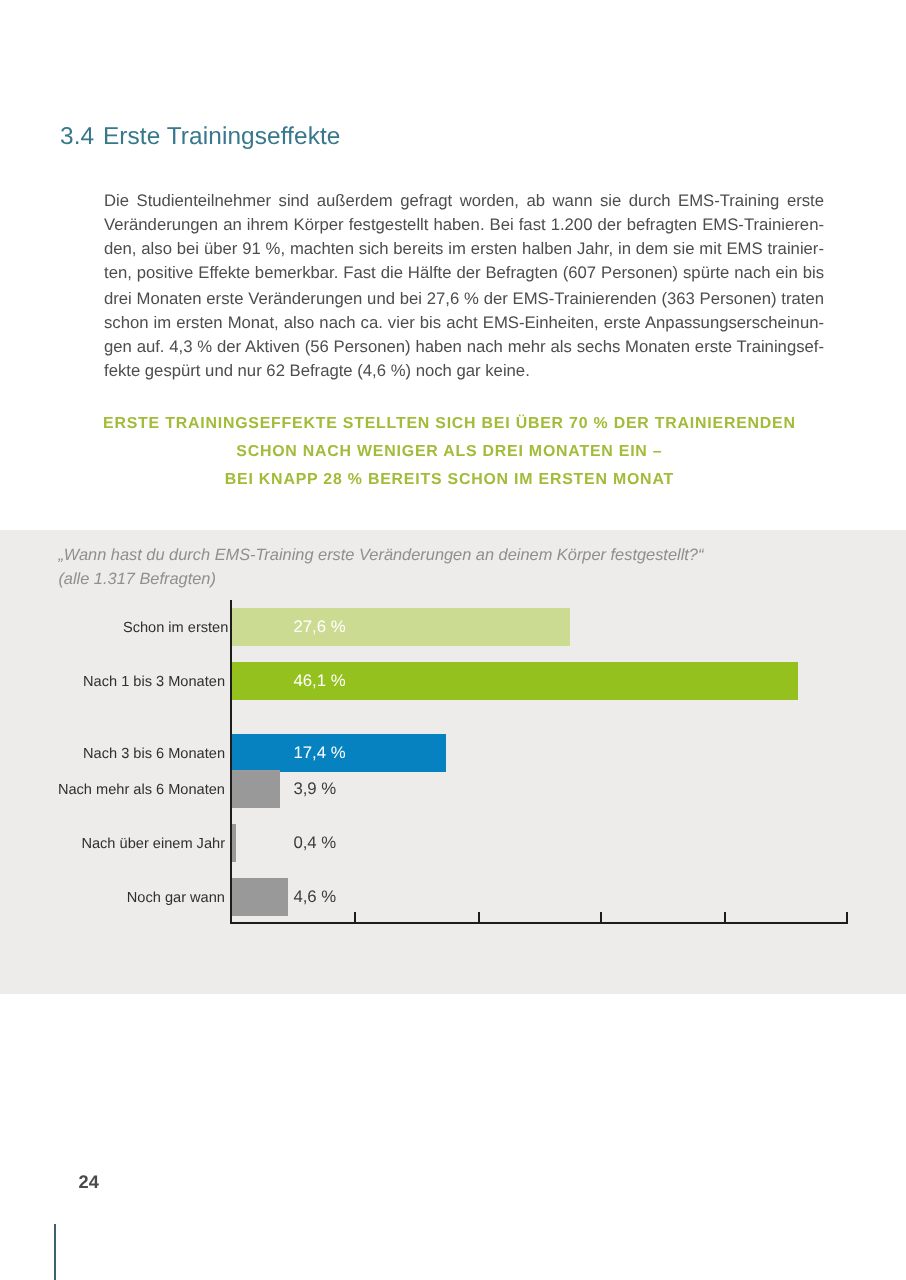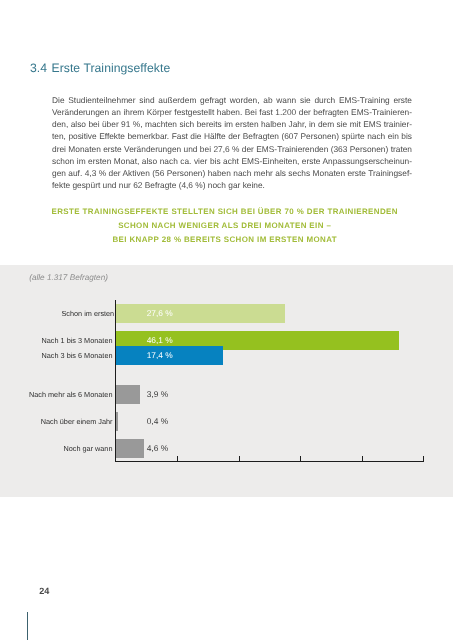--- a/index.html
+++ b/index.html
@@ -97,20 +97,21 @@
 
   <div class="green-headline">
     <div>ERSTE TRAININGSEFFEKTE STELLTEN SICH BEI ÜBER 70 % DER TRAINIERENDEN</div>
     <div>SCHON NACH WENIGER ALS DREI MONATEN EIN –</div>
     <div>BEI KNAPP 28 % BEREITS SCHON IM ERSTEN MONAT</div>
   </div>
 
   <div class="gray-band"></div>
 
   <div class="chart-question">
+    <div>„Wann hast du durch EMS-Training erste Veränderungen an deinem Körper festgestellt?“</div>
     <div>(alle 1.317 Befragten)</div>
   </div>
 
   <div class="chart" id="chart">
     <div class="axis-v"></div>
     <div class="axis-h"></div>
   <div class="tick" style="left: 177.4px;"></div>
       <div class="tick" style="left: 238.8px;"></div>
       <div class="tick" style="left: 300.2px;"></div>
       <div class="tick" style="left: 361.6px;"></div>
@@ -118,21 +119,21 @@
       <div class="bar-row" style="top: 9px; padding-left: 24px;">
         <div class="bar-label">Schon im ersten Monat</div>
         <div class="bar" style="width: 169.464px; background: rgb(203, 220, 146);"></div>
         <div class="bar-value" style="left: 146.7px; color: rgb(255, 255, 255);">27,6 %</div>
       </div>
       <div class="bar-row" style="top: 36.02px;">
         <div class="bar-label">Nach 1 bis 3 Monaten</div>
         <div class="bar" style="width: 283.054px; background: rgb(149, 193, 31);"></div>
         <div class="bar-value" style="left: 146.7px; color: rgb(255, 255, 255);">46,1 %</div>
       </div>
-      <div class="bar-row" style="top: 51px;">
+      <div class="bar-row" style="top: 72px;">
         <div class="bar-label">Nach 3 bis 6 Monaten</div>
         <div class="bar" style="width: 106.836px; background: rgb(6, 130, 192);"></div>
         <div class="bar-value" style="left: 146.7px; color: rgb(255, 255, 255);">17,4 %</div>
       </div>
       <div class="bar-row" style="top: 90.06px;">
         <div class="bar-label">Nach mehr als 6 Monaten</div>
         <div class="bar" style="width: 23.946px; background: rgb(153, 153, 153);"></div>
         <div class="bar-value" style="left: 146.7px; color: rgb(60, 60, 60);">3,9 %</div>
       </div>
       <div class="bar-row" style="top: 117.08px;">

